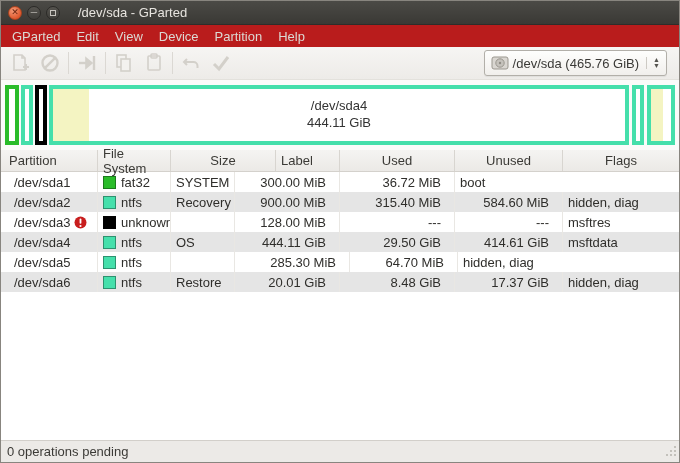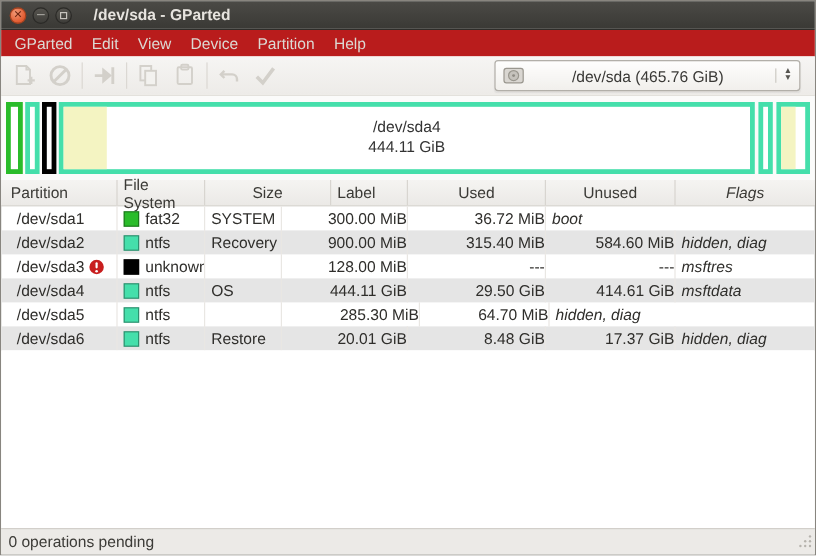--- a/index.html
+++ b/index.html
@@ -10,36 +10,36 @@
 
   
   .titlebar { height:24px; flex:0 0 24px; background:linear-gradient(#4b4a46,#3a3935);
               display:flex; align-items:center; padding-left:7px; border-bottom:1px solid #2e2d2a; }
   .win-btn { width:14px; height:14px; border-radius:50%; margin-right:5px; display:flex;
              align-items:center; justify-content:center; font-size:9px; line-height:1; cursor:default; }
   .btn-close { background:radial-gradient(circle at 35% 30%, #f39a77, #e0592f 70%);
                border:1px solid #a8431f; color:#6b2410; font-weight:bold; }
   .btn-min, .btn-max { background:linear-gradient(#56544f,#3e3d39); border:1px solid #2b2a27; color:#c7c4be; }
   .btn-max .sq { width:6px; height:6px; border:1px solid #c7c4be; display:block; }
-  .title-text { color:#e7e4df; font-weight:bold; margin-left:13px; }
+  .title-text { color:#e7e4df; font-weight:normal; margin-left:13px; }
 
   
   .menubar { height:22px; flex:0 0 22px; background:#b91c1c; display:flex; align-items:center;
              padding-left:3px; }
   .menu-item { color:#dcd9d3; padding:0 8px; height:100%; display:flex; align-items:center; cursor:default; }
 
   
   .toolbar { height:33px; flex:0 0 33px; background:linear-gradient(#f6f5f3,#edebe8);
              display:flex; align-items:center; padding:0 4px; border-bottom:1px solid #e3e1dc; }
   .tb-btn { width:30px; height:28px; display:flex; align-items:center; justify-content:center; }
   .tb-btn svg { stroke:#d3d0ca; fill:none; stroke-width:1.6; }
   .tb-sep { width:1px; height:22px; background:#dbd8d3; margin:0 3px; }
   .combo { margin-left:auto; margin-right:8px; height:26px; border:1px solid #b2afa9; border-radius:3px;
            background:linear-gradient(#fefefd,#f1efec); display:flex; align-items:center; padding:0 6px;
-           color:#3a3936; box-shadow:0 1px 1px rgba(0,0,0,0.06);gap:36px; }
+           color:#3a3936; box-shadow:0 1px 1px rgba(0,0,0,0.06); }
   .combo .disk { margin-right:4px; display:flex; }
   .combo .spin { display:flex; flex-direction:column; align-items:center; border-left:1px solid #cdcac4;
                  margin-left:7px; padding-left:6px; color:#55544f; font-size:7px; line-height:6px; }
 
   
   .diskarea { flex:0 0 70px; background:#fbfbfa; padding:5px 4px; display:flex; }
   .pbar { display:flex; width:100%; height:60px; }
   .seg { border:4px solid; background:#fff; height:100%; position:relative; }
   .seg-s { flex:0 0 auto; }
   .seg-sda4 { flex:1; display:flex; flex-direction:column; align-items:center; justify-content:center;
@@ -49,27 +49,27 @@
 
   
   .thead { height:22px; flex:0 0 22px; display:flex; background:linear-gradient(#f5f4f2,#ebe9e6);
            border-bottom:1px solid #d4d1cc; color:#3b3a36; }
   .th { display:flex; align-items:center; height:100%; border-right:1px solid #d8d5d0; }
   .tr { height:20px; flex:0 0 20px; display:flex; color:#2f2e2b; }
   .tr.alt { background:#e5e5e5; }
   .td { display:flex; align-items:center; height:100%; border-right:1px solid #e9e7e3; overflow:hidden; white-space:nowrap; }
   .c-part { width:97px; } .c-fs { width:73px; } .c-label { width:64px; }
   .c-size { width:105px; } .c-used { width:115px; } .c-unused { width:108px; }
-  .c-flags { flex:1; border-right:none;font-style:italic; }
+  .c-flags { flex:1; border-right:none; }
   .th.c-part { padding-left:8px; }
   .th.c-fs, .th.c-label { padding-left:5px; }
   .th.c-size, .th.c-used, .th.c-unused, .th.c-flags { justify-content:center; }
   .td.c-part { padding-left:13px; }
   .td.c-fs, .td.c-label, .td.c-flags { padding-left:5px; }
-  .td.c-size, .td.c-used, .td.c-unused { justify-content:flex-end; padding-right:0; }
+  .td.c-size, .td.c-used, .td.c-unused { justify-content:flex-end; padding-right:13px; }
   .swatch { width:13px; height:13px; border:1px solid rgba(0,0,0,0.35); margin-right:5px; flex:0 0 13px; }
   .warn { margin-left:4px; display:flex; }
 
   .filler { flex:1; background:#fff; }
 
   
   .statusbar { height:22px; flex:0 0 22px; background:#eceae7; border-top:1px solid #d2cfca;
                display:flex; align-items:center; padding-left:6px; color:#3c3b37; position:relative; }
   .grip { position:absolute; right:2px; bottom:2px; }
 </style>

